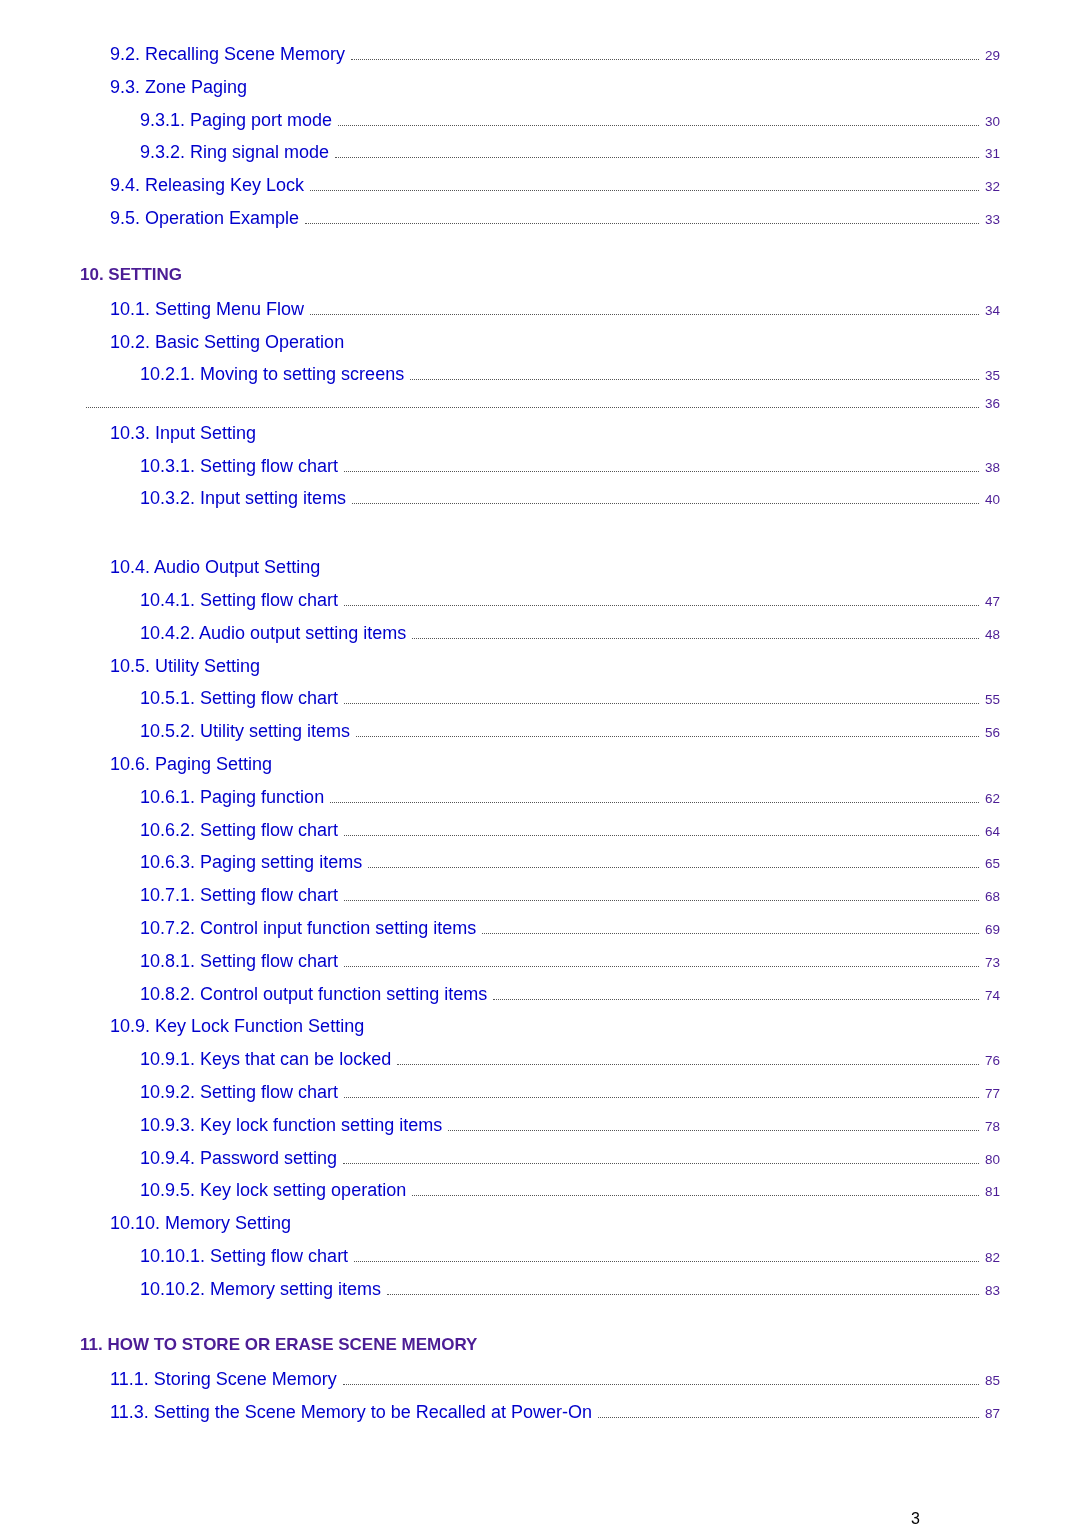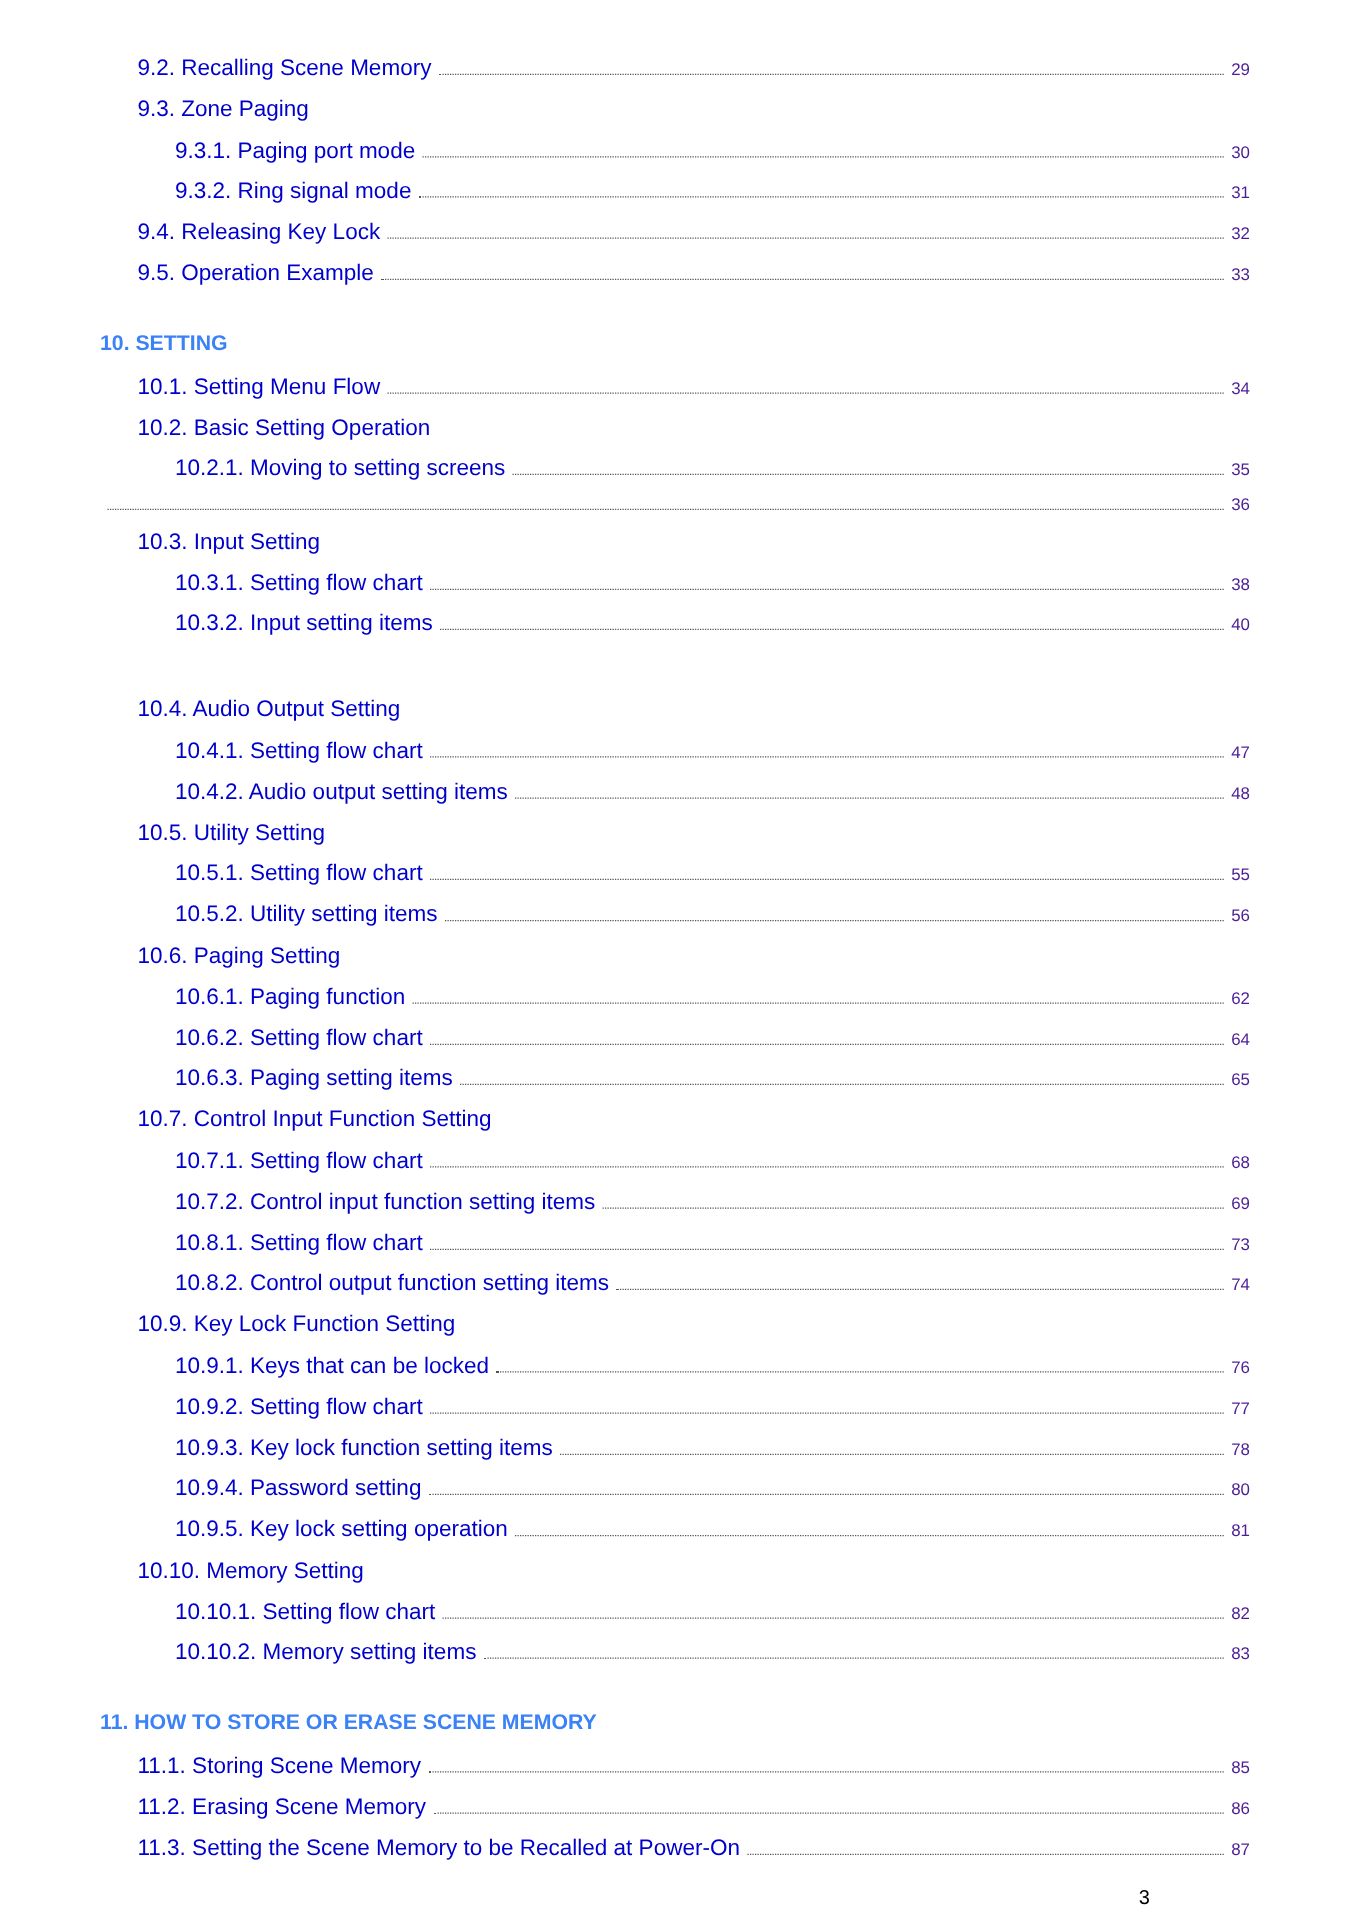--- a/index.html
+++ b/index.html
@@ -18,21 +18,21 @@
       padding: 40px 80px 60px 80px;
     }
 
     .toc-container {
       width: 100%;
     }
 
     .section-heading {
       font-size: 17px;
       font-weight: bold;
-      color: #3b82f6;
+      color: #4c1d95;
       margin-top: 32px;
       margin-bottom: 10px;
     }
 
     .toc-item {
       display: flex;
       justify-content: space-between;
       align-items: baseline;
       margin-bottom: 4px;
       line-height: 1.6;
@@ -219,25 +219,20 @@
         <span class="toc-item-page">64</span>
       </div>
       <div class="toc-item">
         <span class="indent-2" style="display: inline-flex; align-items: flex-end; flex: 0 0 auto;">
           <a class="toc-item-link" href="#">10.6.3. Paging setting items</a>
         </span>
         <span class="toc-item-dots"></span>
         <span class="toc-item-page">65</span>
       </div>
       <div class="toc-item">
-        <span class="indent-1" style="display: inline-flex; align-items: baseline; flex: 0 0 auto;">
-          <a class="toc-item-link" href="#">10.7. Control Input Function Setting</a>
-        </span>
-      </div>
-      <div class="toc-item">
         <span class="indent-2" style="display: inline-flex; align-items: baseline; flex: 0 0 auto;">
           <a class="toc-item-link" href="#">10.7.1. Setting flow chart</a>
         </span>
         <span class="toc-item-dots"></span>
         <span class="toc-item-page">68</span>
       </div>
       <div class="toc-item">
         <span class="indent-2" style="display: inline-flex; align-items: baseline; flex: 0 0 auto;">
           <a class="toc-item-link" href="#">10.7.2. Control input function setting items</a>
         </span>
@@ -317,27 +312,20 @@
         <span class="toc-item-dots"></span>
         <span class="toc-item-page">83</span>
       </div>
       <div class="section-heading">11. HOW TO STORE OR ERASE SCENE MEMORY</div>
       <div class="toc-item">
         <span class="indent-1" style="display: inline-flex; align-items: baseline; flex: 0 0 auto;">
           <a class="toc-item-link" href="#">11.1. Storing Scene Memory</a>
         </span>
         <span class="toc-item-dots"></span>
         <span class="toc-item-page">85</span>
-      </div>
-      <div class="toc-item">
-        <span class="indent-1" style="display: inline-flex; align-items: baseline; flex: 0 0 auto;">
-          <a class="toc-item-link" href="#">11.2. Erasing Scene Memory</a>
-        </span>
-        <span class="toc-item-dots"></span>
-        <span class="toc-item-page">86</span>
       </div>
       <div class="toc-item">
         <span class="indent-1" style="display: inline-flex; align-items: baseline; flex: 0 0 auto;">
           <a class="toc-item-link" href="#">11.3. Setting the Scene Memory to be Recalled at Power-On</a>
         </span>
         <span class="toc-item-dots"></span>
         <span class="toc-item-page">87</span>
       </div>
     </div>
 

